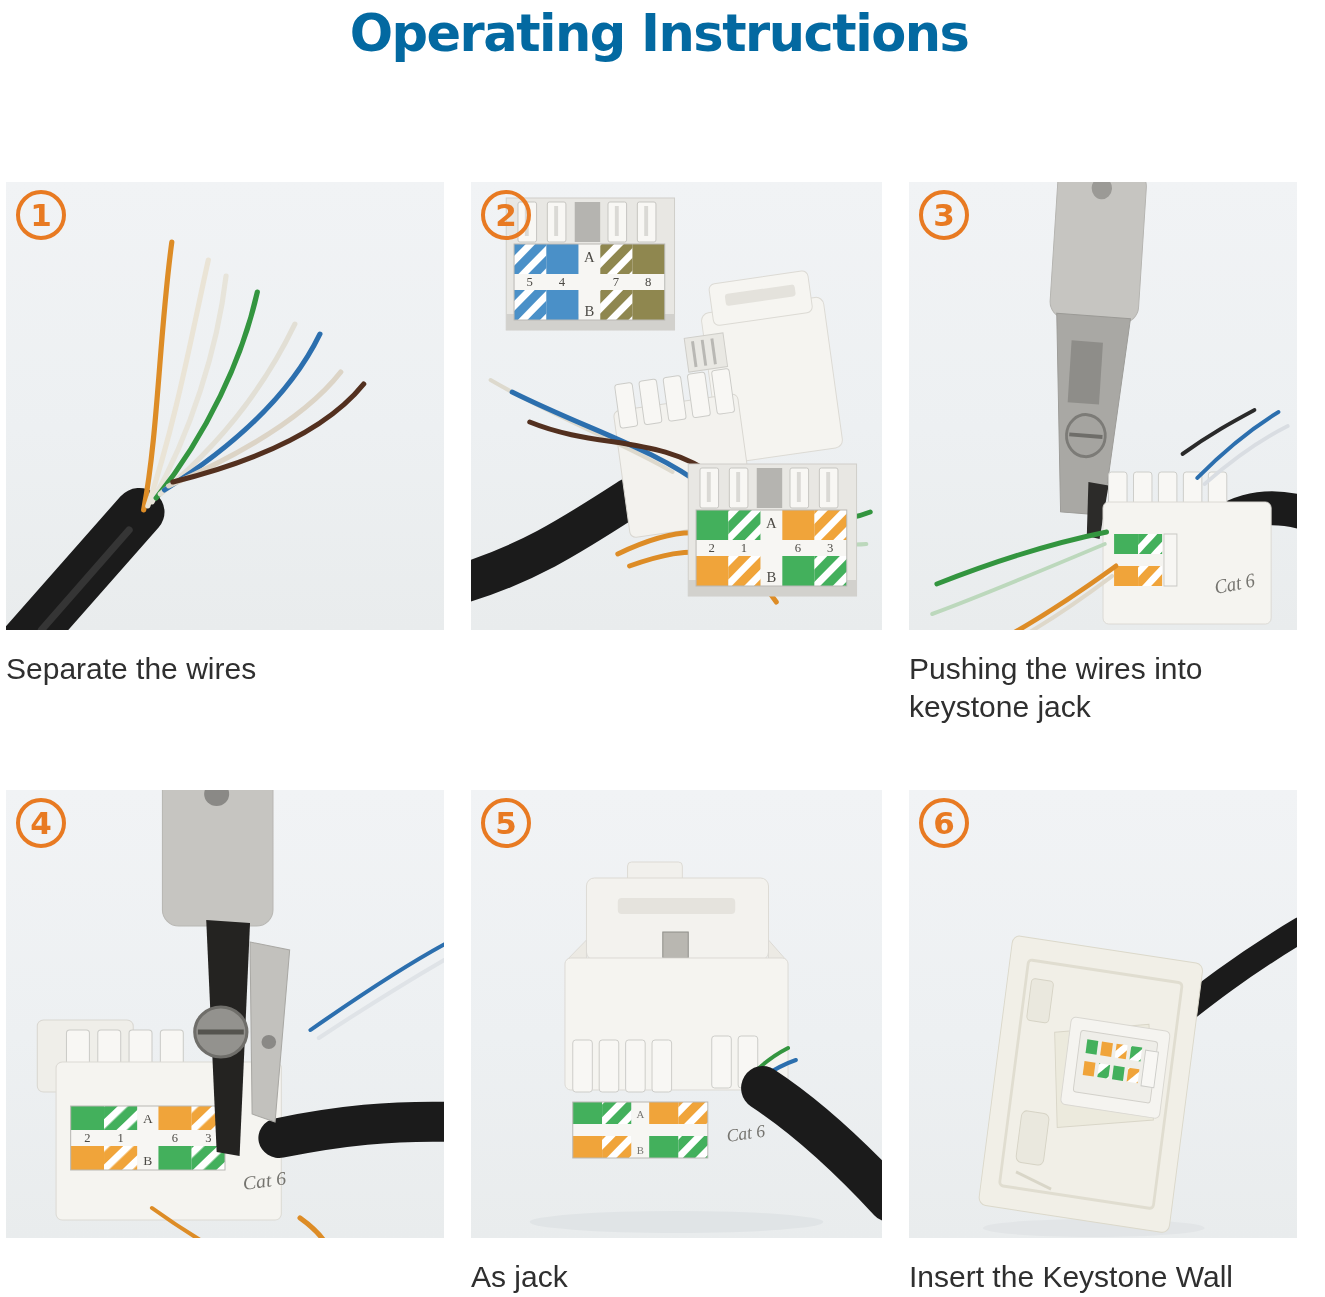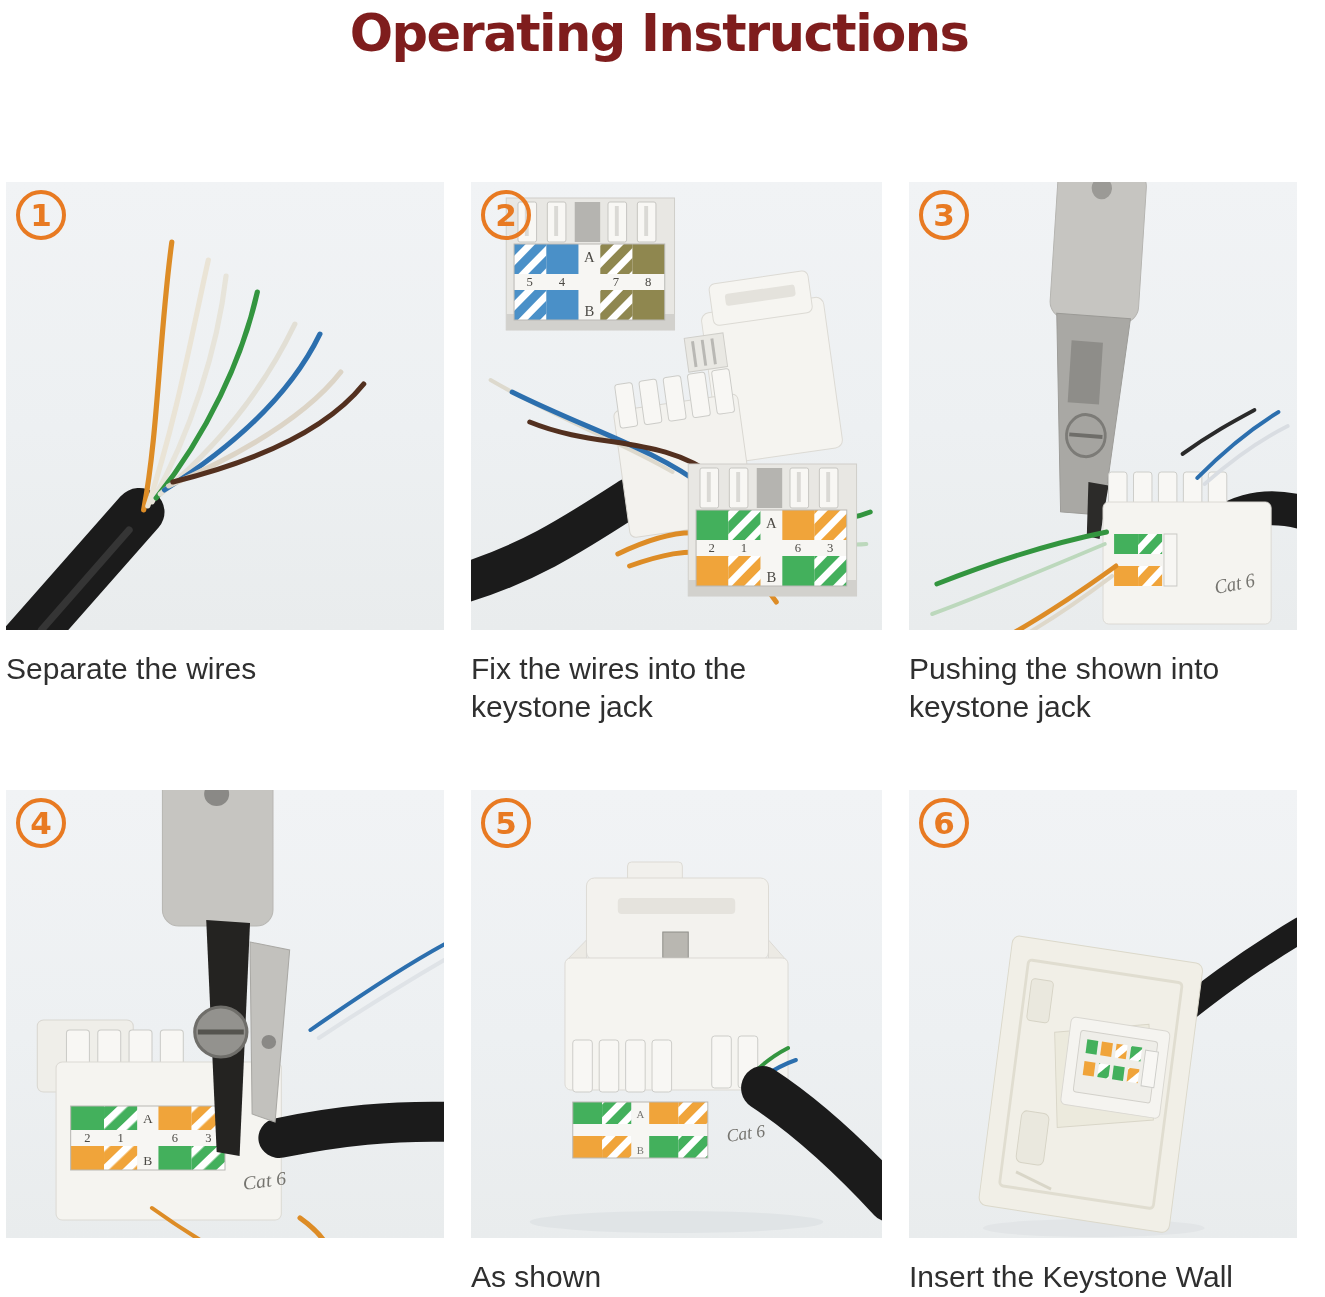--- a/index.html
+++ b/index.html
@@ -1,18 +1,18 @@
 <!DOCTYPE html>
 <html><head>
 <meta charset="utf-8">
 <style>
   html,body{margin:0;padding:0;background:#ffffff;}
   body{width:1325px;height:1297px;overflow:hidden;font-family:"Liberation Sans",sans-serif;}
   .title{font-family:"DejaVu Sans",sans-serif;font-weight:bold;font-size:51px;letter-spacing:-1.5px;
-         text-align:center;color:#7f1d1d;margin:6px 7px 0 0;line-height:1.1;}
+         text-align:center;color:#0369a1;margin:6px 7px 0 0;line-height:1.1;}
   .grid{display:grid;grid-template-columns:438px 411px 388px;column-gap:27px;row-gap:64px;
         padding-left:6px;margin-top:120px;}
   figure{margin:0;}
   .photo{position:relative;height:448px;
          background:linear-gradient(180deg,#f1f3f5 0%,#edf0f2 55%,#e9eced 100%);}
   .photo svg{width:100%;height:100%;display:block;}
   .badge{position:absolute;top:8px;left:10px;width:50px;height:50px;box-sizing:border-box;
          border:4px solid #e87a22;border-radius:50%;color:#e87a22;
          display:flex;align-items:center;justify-content:center;
          font-family:"DejaVu Sans",sans-serif;font-weight:bold;font-size:31px;}
@@ -159,21 +159,20 @@
           <text class="inset-num" x="24" y="90" font-size="13" text-anchor="middle">2</text>
           <text class="inset-num" x="57" y="90" font-size="13" text-anchor="middle">1</text>
           <text class="inset-num" x="112" y="90" font-size="13" text-anchor="middle">6</text>
           <text class="inset-num" x="145" y="90" font-size="13" text-anchor="middle">3</text>
         </g>
       </svg>
       <div class="badge">
         <span>2</span>
       </div>
     </div>
-    <figcaption>Fix the wires into the keystone jack</figcaption>
   </figure>
 
   <figure>
     <div class="photo">
       <svg viewBox="0 0 420 448" preserveAspectRatio="none">
         <g transform="rotate(4 200 160)">
           <rect x="150" y="-14" width="96" height="152" rx="16" fill="#c6c5c1" stroke="#b4b3af"></rect>
           <circle cx="198" cy="6" r="11" fill="#9b9a96"></circle>
           <polygon points="158,134 238,134 222,332 176,332" fill="#a9a8a4" stroke="#9b9a96"></polygon>
           <rect x="176" y="160" width="34" height="62" fill="#8e8d89"></rect>
@@ -203,21 +202,21 @@
           <path d="M220,394 C168,430 120,458 85,472" stroke="#ded8ca" stroke-width="4"></path>
           <path d="M312,296 C342,268 368,248 400,230" stroke="#2c6fae" stroke-width="4"></path>
           <path d="M320,302 C352,276 380,258 410,244" stroke="#d9dde2" stroke-width="4"></path>
           <path d="M296,272 C326,252 350,240 374,228" stroke="#2a2a2a" stroke-width="4"></path>
         </g>
       </svg>
       <div class="badge">
         <span>3</span>
       </div>
     </div>
-    <figcaption>Pushing the shown into keystone jack</figcaption>
+    <figcaption>Pushing the wires into keystone jack</figcaption>
   </figure>
 
   <figure>
     <div class="photo">
       <svg viewBox="0 0 420 448" preserveAspectRatio="none">
         <g>
           <rect x="30" y="230" width="92" height="72" rx="6" fill="#efeee9" stroke="#d9d7d1"></rect>
           <rect x="58" y="240" width="22" height="46" rx="3" fill="#f8f7f4" stroke="#ccccc8"></rect>
           <rect x="88" y="240" width="22" height="46" rx="3" fill="#f8f7f4" stroke="#ccccc8"></rect>
           <rect x="118" y="240" width="22" height="46" rx="3" fill="#f8f7f4" stroke="#ccccc8"></rect>
@@ -305,21 +304,21 @@
         <g fill="none" stroke-linecap="round">
           <path d="M288,284 C300,272 312,264 324,258" stroke="#33953f" stroke-width="4"></path>
           <path d="M294,290 C308,280 320,274 332,270" stroke="#2c6fae" stroke-width="4"></path>
         </g>
         <path d="M298,298 C348,330 392,372 428,410" stroke="#1b1b1b" stroke-width="44" stroke-linecap="round" fill="none"></path>
       </svg>
       <div class="badge">
         <span>5</span>
       </div>
     </div>
-    <figcaption>As shown</figcaption>
+    <figcaption>As jack</figcaption>
   </figure>
 
   <figure>
     <div class="photo">
       <svg viewBox="0 0 420 448" preserveAspectRatio="none">
         <ellipse cx="200" cy="438" rx="120" ry="9" fill="#e2e5e7"></ellipse>
         <path d="M258,250 C320,204 362,174 424,140" stroke="#1b1b1b" stroke-width="26" stroke-linecap="round" fill="none"></path>
         <g transform="rotate(8 195 300)">
           <rect x="92" y="158" width="208" height="272" rx="8" fill="#f1efe7" stroke="#dbd8ca"></rect>
           <rect x="112" y="180" width="168" height="228" rx="4" fill="none" stroke="#e0ddd0" stroke-width="3"></rect>

